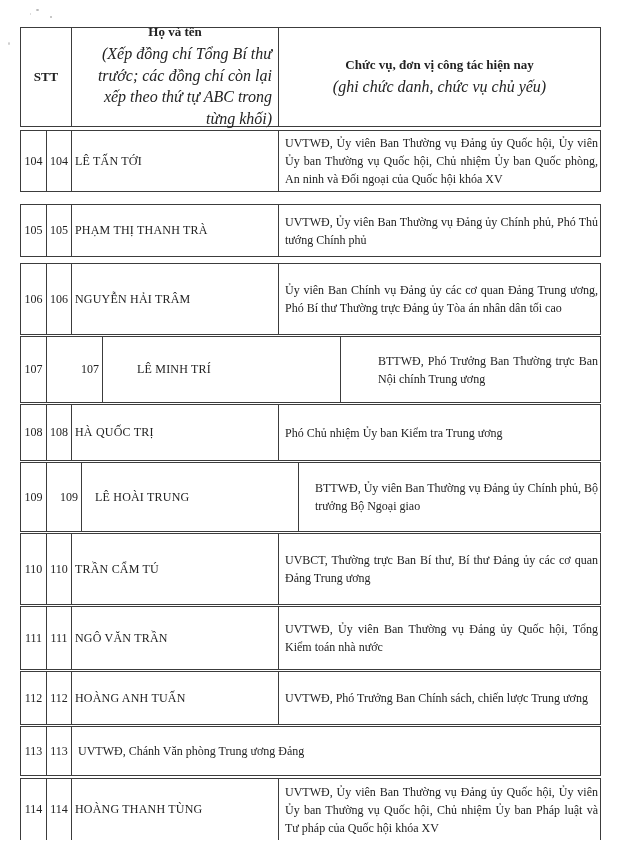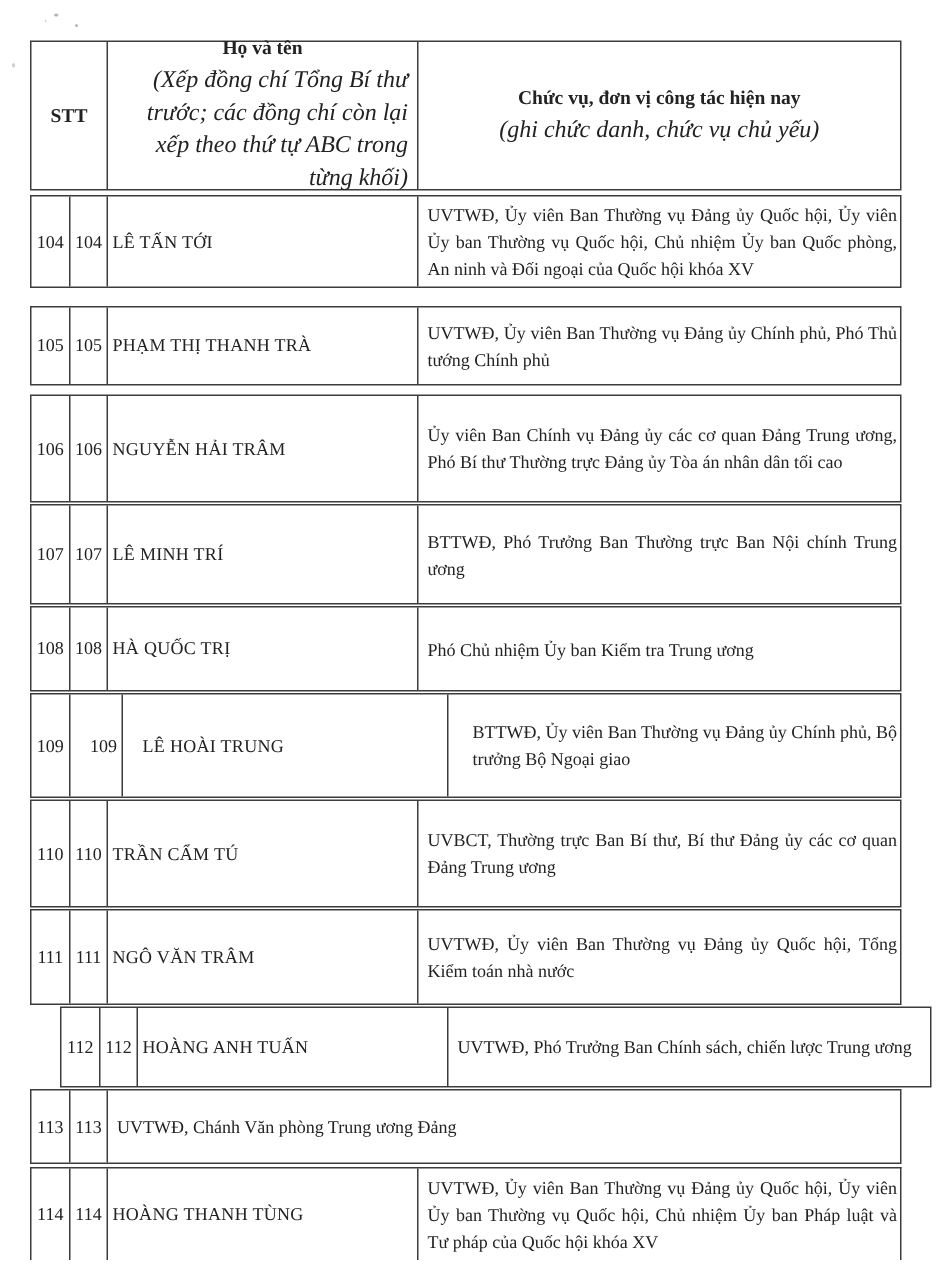--- a/index.html
+++ b/index.html
@@ -41,26 +41,26 @@
   .c-stt  { width:26px; border-right:1px solid #3c3c3c; justify-content:center; font-size:12px; }
   .c-stt2 { width:25px; border-right:1px solid #3c3c3c; justify-content:center; font-size:12px; }
   .c-name { width:207px; border-right:1px solid #3c3c3c; padding:2px 2px 2px 3px; font-size:12px; letter-spacing:.2px; }
   .c-pos  { flex:1; padding:3px 2px 3px 6px; }
   .pos-text { font-size:12px; line-height:1.5; text-align:justify; width:100%; }
 
   
   .tbody .row:nth-child(1)  { min-height:58px; margin-bottom:12px; }
   .tbody .row:nth-child(2)  { min-height:53px; margin-bottom:6px; }
   .tbody .row:nth-child(3)  { min-height:72px; margin-bottom:1px; }
-  .tbody .row:nth-child(4)  { min-height:67px; margin-bottom:1px; }
+  .tbody .row:nth-child(4)  { min-height:67px; margin-bottom:1px;gap:31px; }
   .tbody .row:nth-child(5)  { min-height:57px; margin-bottom:1px; }
   .tbody .row:nth-child(6)  { min-height:70px; margin-bottom:1px;gap:10px; }
   .tbody .row:nth-child(7)  { min-height:72px; margin-bottom:1px; }
   .tbody .row:nth-child(8)  { min-height:64px; margin-bottom:1px; }
-  .tbody .row:nth-child(9)  { min-height:54px; margin-bottom:1px;margin-left:20px; }
+  .tbody .row:nth-child(9)  { min-height:54px; margin-bottom:1px; }
   .tbody .row:nth-child(10) { min-height:50px; margin-bottom:2px; }
   .tbody .row:nth-child(11) { min-height:62px; border-bottom:none; } 
 </style>
 </head>
 <body>
 
 <div class="page">
 
   <span class="speck s1"></span>
   <span class="speck s2"></span>
@@ -190,21 +190,21 @@
   </div>
 
   <div class="row">
     <div class="cell c-stt">
       <span>111</span>
     </div>
     <div class="cell c-stt2">
       <span>111</span>
     </div>
     <div class="cell c-name">
-      <span>NGÔ VĂN TRÂM</span>
+      <span>NGÔ VĂN TRẦN</span>
     </div>
     <div class="cell c-pos">
       <p class="pos-text">UVTWĐ, Ủy viên Ban Thường vụ Đảng ủy Quốc hội, Tổng Kiểm toán nhà nước</p>
     </div>
   </div>
 
   <div class="row">
     <div class="cell c-stt">
       <span>112</span>
     </div>

